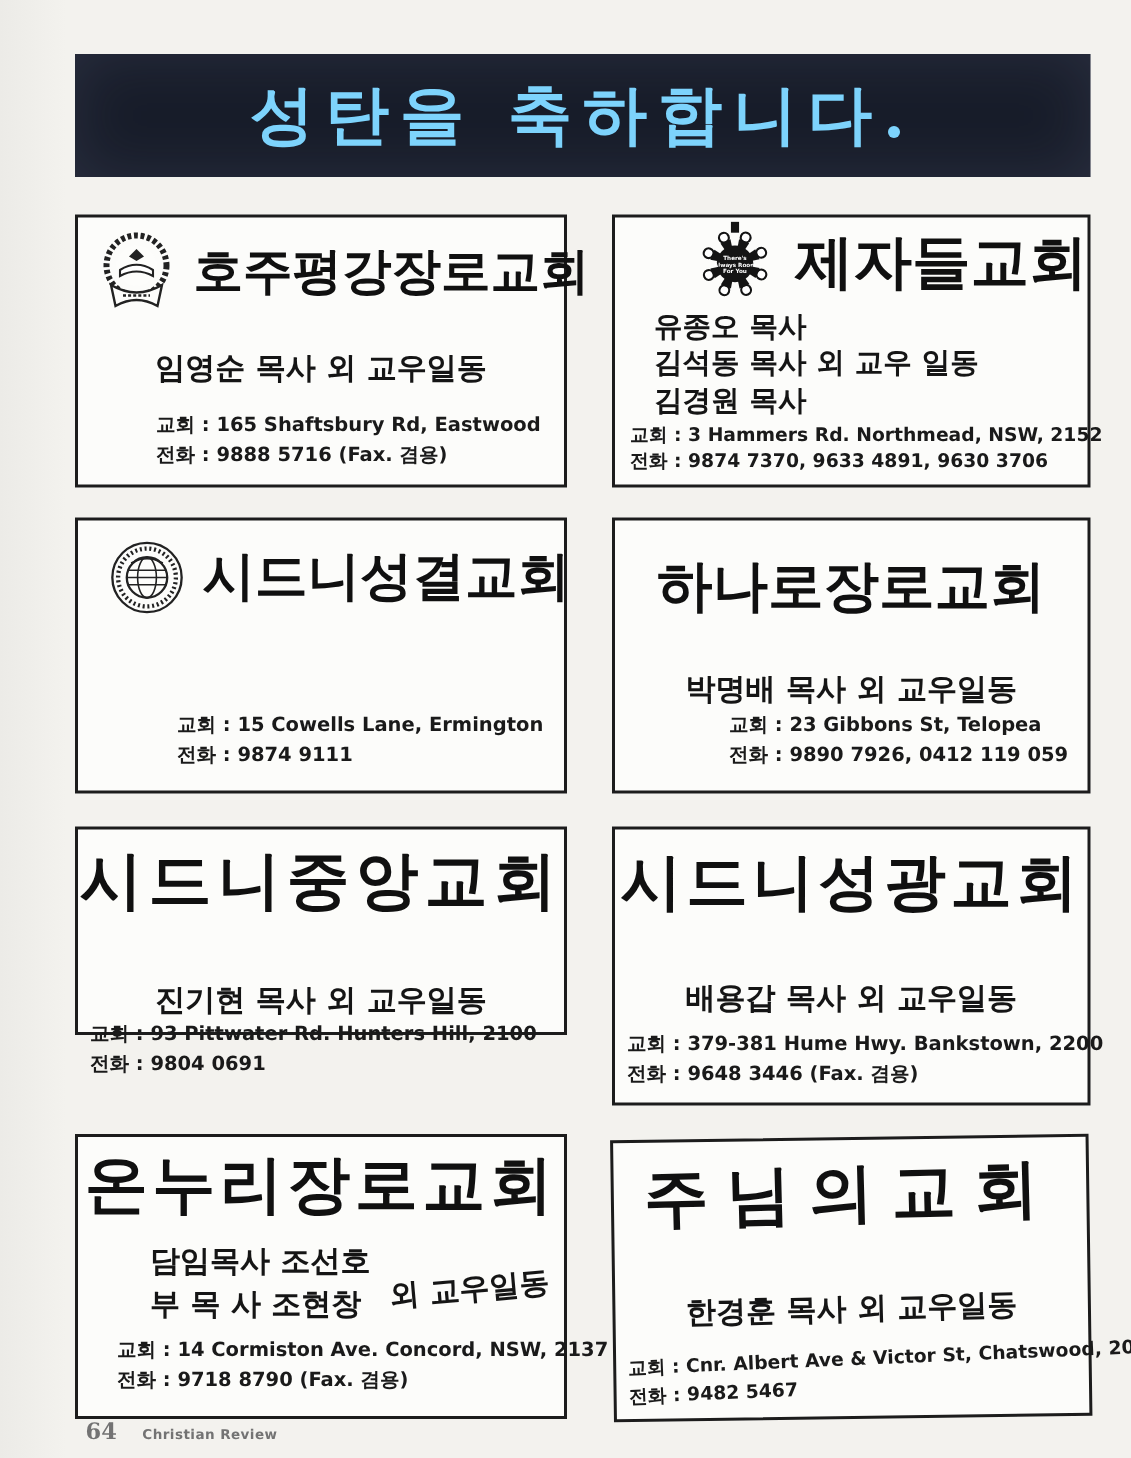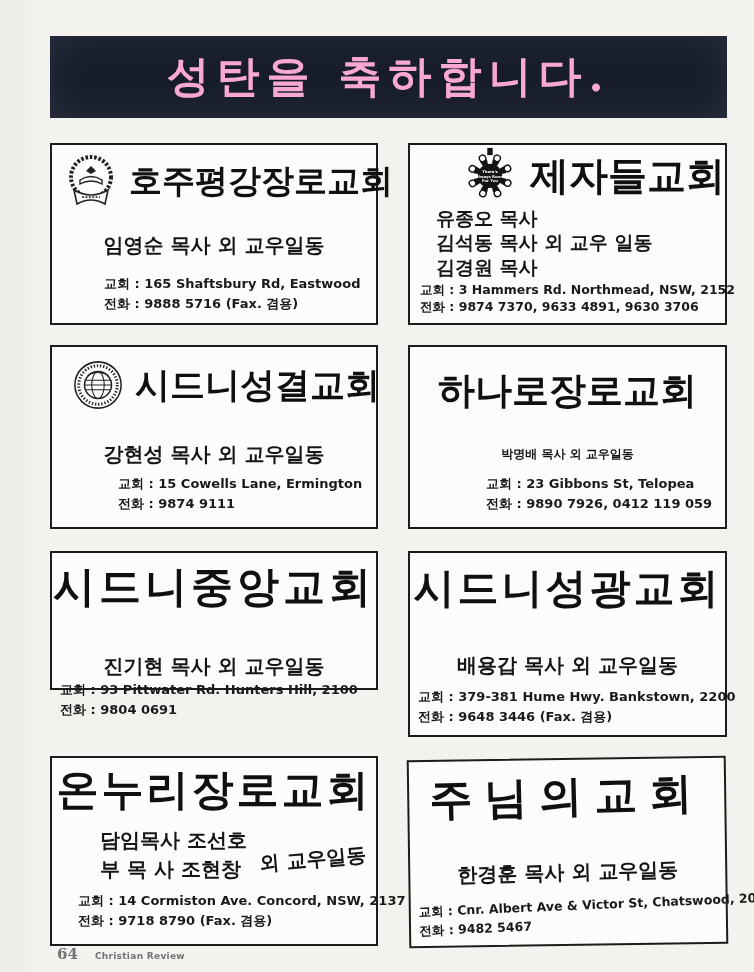--- a/index.html
+++ b/index.html
@@ -3,21 +3,21 @@
 <meta charset="utf-8">
 <style>
   html,body{margin:0;padding:0;background:#dededc;}
   .page{position:relative;width:754px;height:972px;background:#f3f2ee;
         font-family:"DejaVu Sans","Liberation Sans",sans-serif;color:#151515;overflow:hidden;}
   .page::before{content:"";position:absolute;left:0;top:0;width:44px;height:100%;
         background:linear-gradient(90deg,#ecebe7,#f3f2ee);pointer-events:none;}
   .banner{position:absolute;left:50px;top:36px;width:677px;height:82px;background:#181d2a;
         display:flex;align-items:center;justify-content:center;
         box-shadow:inset 0 0 40px rgba(120,130,160,0.18);}
-  .banner-title{color:#f9a8d4;font-family:"DejaVu Serif","Liberation Serif",serif;
+  .banner-title{color:#7dd3fc;font-family:"DejaVu Serif","Liberation Serif",serif;
         font-size:43px;font-weight:600;letter-spacing:7px;white-space:nowrap;}
   .box{position:absolute;background:#fcfcfa;border:2px solid #1c1c1c;box-sizing:border-box;
         display:flex;flex-direction:column;}
   .hdr{display:flex;align-items:center;}
   .title{font-family:"DejaVu Serif","Liberation Serif",serif;font-weight:bold;color:#101010;
         white-space:nowrap;line-height:1.05;}
   .person{font-weight:bold;color:#151515;}
   .addr{font-size:13px;font-weight:bold;line-height:1.5;color:#1a1a1a;white-space:nowrap;}
   .names{font-weight:bold;color:#151515;}
   .footer{position:absolute;left:57px;top:945px;display:flex;align-items:baseline;gap:5px;color:#737373;}
@@ -122,30 +122,29 @@
           <circle cx="29" cy="27" r="24" fill="none" stroke="#222" stroke-width="1.6"></circle>
           <circle cx="29" cy="27" r="20" fill="none" stroke="#222" stroke-width="3" stroke-dasharray="1.4 1.9"></circle>
           <circle cx="29" cy="27" r="14" fill="#fdfdfb" stroke="#222" stroke-width="1.6"></circle>
           <ellipse cx="29" cy="27" rx="6.5" ry="14" fill="none" stroke="#222" stroke-width="1.1"></ellipse>
           <path d="M15.5,22 h27 M15,27 h28 M15.5,32 h27" stroke="#222" stroke-width="1.1" fill="none"></path>
           <path d="M18,17 q11,-6 22,0" stroke="#222" stroke-width="1.1" fill="none"></path>
         </svg>
       </span>
       <div class="title" style="font-size:35px;">시드니성결교회</div>
     </div>
-    <div class="person" style="font-size:20px;text-align:center;margin-top:30px;">강현성 목사 외 교우일동</div>
     <div class="addr" style="margin:auto 0 14px 66px;">
       <div>교회 : 15 Cowells Lane, Ermington</div>
       <div>전화 : 9874 9111</div>
     </div>
   </div>
 
   <div class="box" style="left:408px;top:345px;width:319px;height:184px;">
     <div class="title" style="font-size:37px;text-align:center;margin-top:24px;">하나로장로교회</div>
-    <div class="person" style="font-size:12px;text-align:center;margin-top:36px;">박명배 목사 외 교우일동</div>
+    <div class="person" style="font-size:20px;text-align:center;margin-top:36px;">박명배 목사 외 교우일동</div>
     <div class="addr" style="margin:auto 0 14px 76px;">
       <div>교회 : 23 Gibbons St, Telopea</div>
       <div>전화 : 9890 7926, 0412 119 059</div>
     </div>
   </div>
 
   <div class="box" style="left:50px;top:551px;width:328px;height:139px;">
     <div class="title" style="font-size:42px;text-align:center;letter-spacing:4px;margin-top:12px;">시드니중앙교회</div>
     <div class="person" style="font-size:20px;text-align:center;margin-top:44px;">진기현 목사 외 교우일동</div>
     <div class="addr" style="margin:auto 0 9px 8px;">

